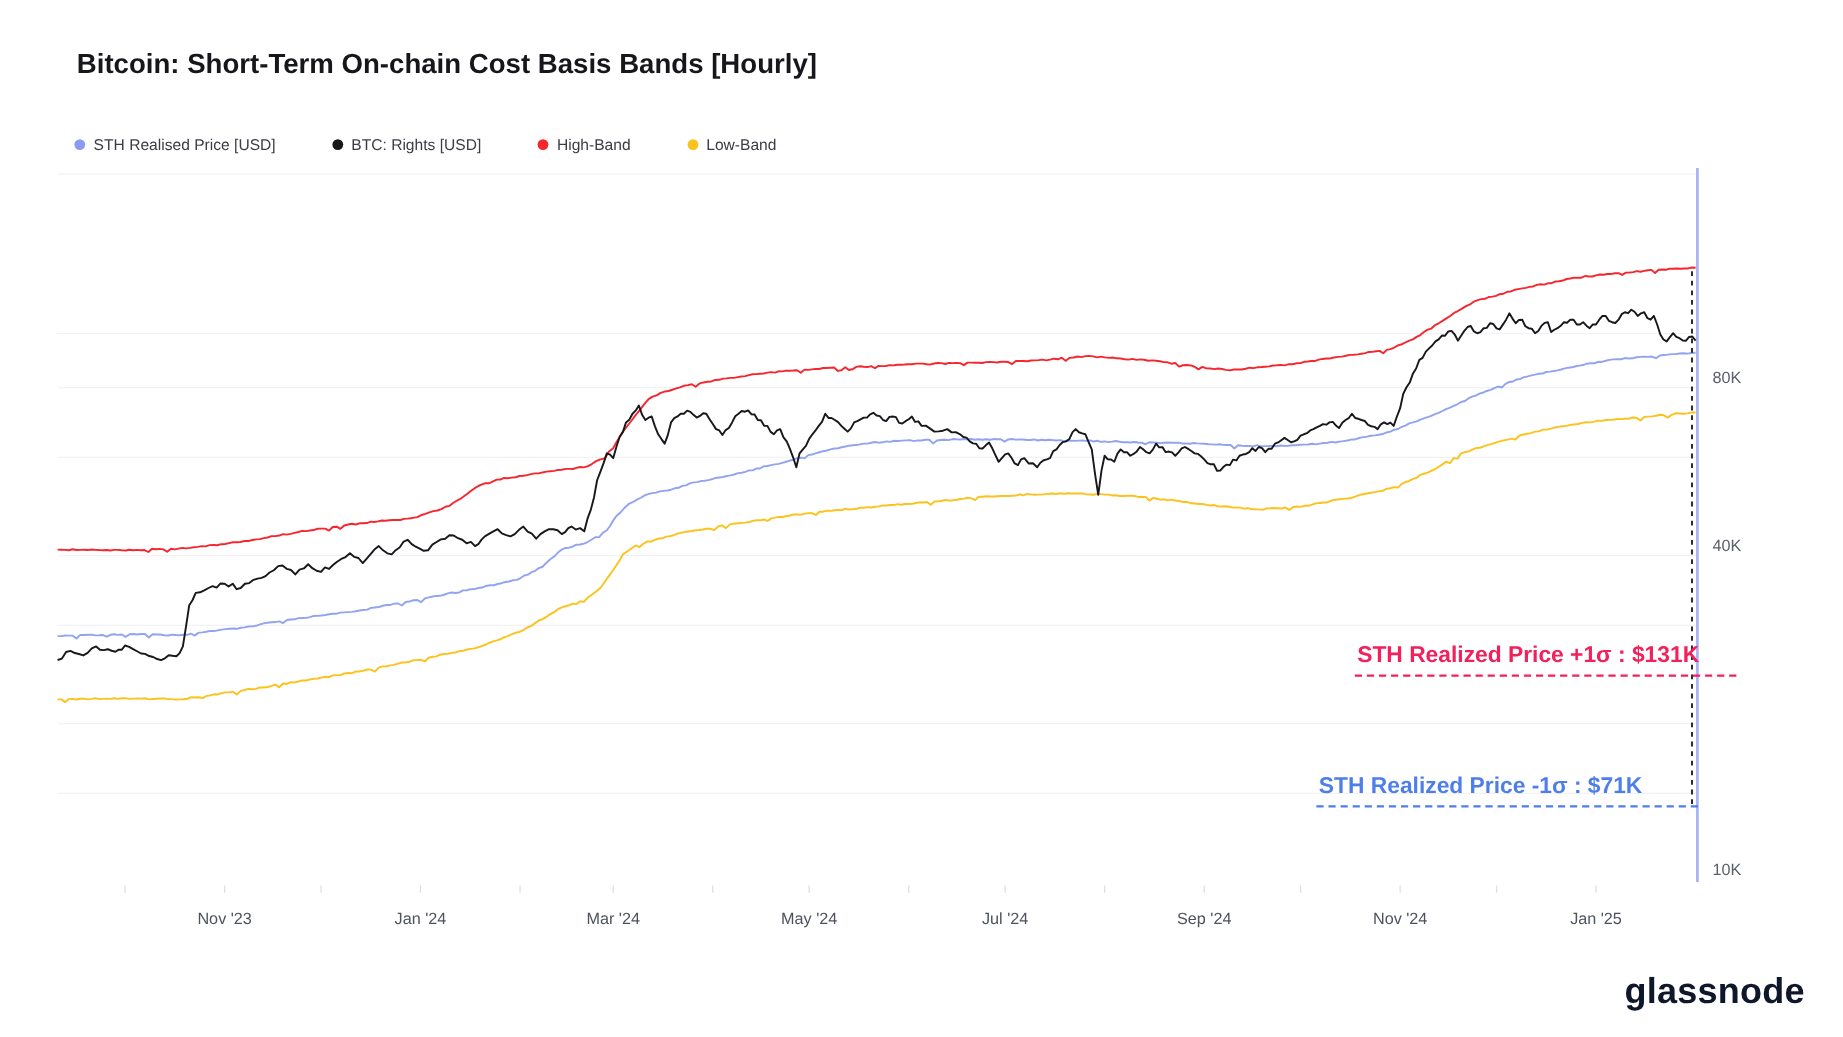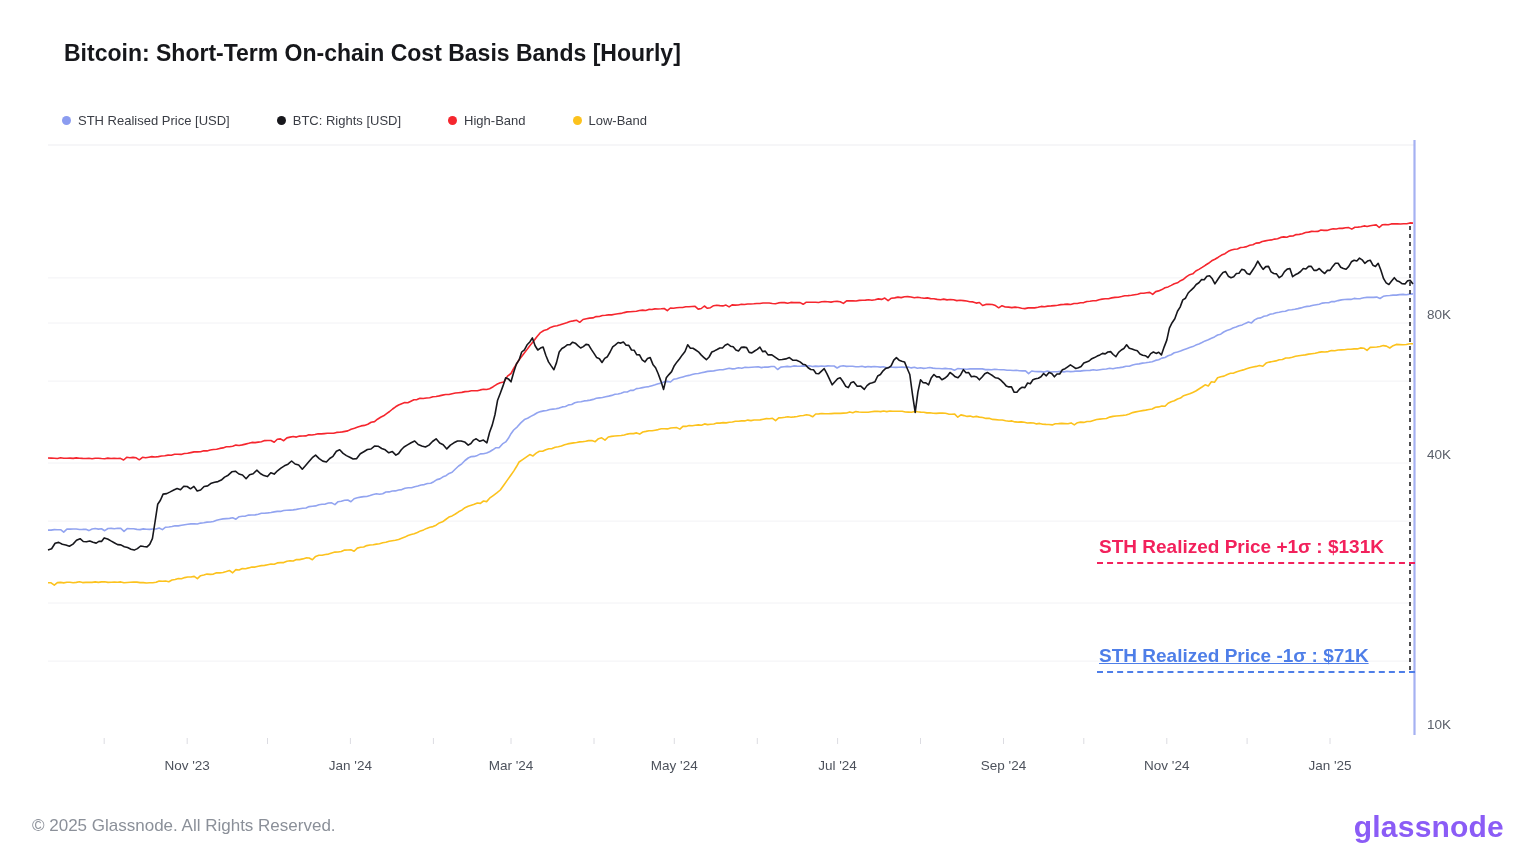--- a/index.html
+++ b/index.html
@@ -7,21 +7,21 @@
        font-family:"Liberation Sans",sans-serif;}
   #title{position:absolute;left:32px;top:40px;font-size:23px;font-weight:600;color:#16171b;margin-left:32px;}
   #legend{position:absolute;left:62px;top:113px;display:flex;gap:47px;align-items:flex-end;}
   .legend-item{display:flex;align-items:center;gap:7px;cursor:pointer;}
   .legend-dot{width:9px;height:9px;border-radius:50%;}
   .legend-label{font-size:13px;color:#3a3d45;}
   #chart-svg{position:absolute;left:0;top:0;}
   .ann{position:absolute;left:1097px;width:316px;font-size:19px;font-weight:bold;
        padding:0 0 4px 2px;border-bottom:2px dashed;white-space:nowrap;}
   #footer{position:absolute;left:32px;top:816px;font-size:17px;color:#8b9099;}
-  #brand{position:absolute;right:32px;top:810px;font-size:30px;font-weight:700;color:#8b5cf6;
+  #brand{position:absolute;right:32px;top:810px;font-size:30px;font-weight:700;color:#0f172a;
          letter-spacing:0.2px;}
 </style>
 </head>
 <body>
 
 <div id="app">
   <div id="title">Bitcoin: Short-Term On-chain Cost Basis Bands [Hourly]</div>
 
   <div id="legend">
     <div class="legend-item">
@@ -79,18 +79,17 @@
       <text x="1427" y="319.0" fill="#5a5f6a" font-size="13.5">80K</text>
       <text x="1427" y="459.0" fill="#5a5f6a" font-size="13.5">40K</text>
       <text x="1427" y="729.0" fill="#5a5f6a" font-size="13.5">10K</text>
       <path d="M48.0 458.0L51.1 458.1L54.3 458.2L57.4 458.5L60.6 457.7L63.7 458.3L66.9 458.2L70.0 458.1L73.2 458.4L76.3 457.9L79.5 458.2L82.6 458.4L85.8 458.5L88.9 458.3L92.1 458.8L95.2 458.2L98.4 458.2L101.5 458.5L104.7 458.7L107.8 458.1L111.0 458.5L114.1 458.2L117.3 458.5L120.4 458.4L123.6 460.0L126.7 457.3L129.9 457.7L133.0 457.4L136.2 457.8L139.3 459.8L142.5 457.3L145.6 457.8L148.8 457.2L151.9 456.6L155.1 457.0L158.3 456.6L161.6 456.0L164.8 455.7L168.1 455.1L171.3 455.3L174.6 454.3L177.8 454.2L181.1 454.4L184.3 453.5L187.6 453.3L190.8 452.6L194.1 451.9L197.3 451.9L200.6 451.7L203.8 450.7L207.0 450.9L210.2 450.0L213.4 449.5L216.6 449.3L219.8 448.4L223.0 447.9L226.3 446.8L229.5 446.8L232.7 446.3L235.9 445.1L239.1 445.5L242.3 444.9L245.5 444.1L248.7 443.3L251.9 442.4L255.1 442.6L258.3 442.1L261.4 441.7L264.6 440.6L267.8 440.5L271.0 440.5L274.2 442.2L277.3 439.2L280.5 438.9L283.7 440.7L286.9 437.9L290.1 437.1L293.2 436.5L296.4 437.1L299.6 436.1L302.7 436.0L305.8 435.9L308.9 434.7L311.9 435.0L315.0 434.5L318.1 433.8L321.2 433.9L324.3 433.6L327.4 433.3L330.5 433.2L333.6 433.3L336.6 432.4L339.7 432.2L342.4 431.9L345.1 431.4L347.8 430.9L351.1 429.2L354.5 428.2L357.8 427.0L361.1 425.9L364.5 425.4L367.8 424.3L371.2 422.3L374.5 421.6L377.5 419.2L380.6 417.3L383.6 415.8L386.6 413.6L389.6 411.5L392.6 409.0L395.6 406.8L398.6 405.0L401.7 403.7L404.7 402.6L407.8 402.7L410.9 401.2L413.9 399.7L417.0 399.6L420.0 398.3L423.2 398.5L426.5 398.0L429.7 397.7L432.9 396.7L436.1 396.5L439.3 395.9L442.5 395.1L445.7 394.5L448.9 394.5L452.1 393.7L455.4 393.0L458.6 392.7L461.8 392.4L465.0 391.6L468.2 391.5L471.3 390.7L474.3 390.7L477.4 390.8L480.4 389.9L483.5 389.2L486.6 389.5L489.6 388.7L493.2 386.7L496.8 384.3L500.3 382.8L503.9 382.0L507.5 376.2L511.0 373.5L513.7 368.5L516.4 364.2L519.1 359.7L522.6 355.2L526.2 350.6L529.8 345.7L533.3 341.6L536.9 336.8L540.5 332.6L543.8 330.5L547.2 329.5L550.5 327.4L553.9 326.3L557.1 325.8L560.3 324.8L563.5 323.7L566.7 322.8L569.9 321.5L573.2 320.9L576.5 320.2L579.7 322.3L583.0 319.5L586.3 318.7L589.5 318.1L592.8 317.9L596.1 316.6L599.4 316.5L602.4 315.5L605.5 315.3L608.6 314.9L611.7 314.9L614.8 314.3L617.9 313.8L621.0 313.4L624.1 312.6L627.1 311.9L630.2 311.8L633.3 311.5L636.4 311.2L639.5 310.5L642.6 310.1L645.7 310.5L648.8 309.4L651.9 309.5L654.9 308.9L658.0 309.0L661.1 308.8L664.2 308.5L667.3 310.7L670.4 308.0L673.5 308.2L676.6 307.8L679.6 307.5L682.7 307.5L685.8 306.7L688.9 306.7L692.0 306.5L695.1 306.3L698.2 309.1L701.3 308.5L704.4 306.0L707.4 308.3L710.5 307.7L713.6 305.7L716.7 305.2L719.8 305.6L722.9 305.9L726.0 305.1L729.1 306.9L732.1 304.9L735.2 305.1L738.3 305.0L741.4 304.3L744.5 304.5L747.6 304.0L750.7 304.0L753.8 303.8L756.9 303.5L759.9 303.5L763.0 303.0L766.1 303.0L769.2 303.0L772.3 303.5L775.4 303.7L778.5 302.9L781.6 302.5L784.6 302.6L787.7 303.3L790.8 302.4L793.9 302.6L797.0 302.5L800.1 302.6L803.2 304.3L806.3 302.2L809.4 302.2L812.4 302.3L815.5 302.3L818.6 302.5L821.7 301.8L824.8 301.6L827.9 301.8L831.0 302.1L834.1 301.5L837.1 301.4L840.2 301.7L843.4 303.4L846.6 300.9L849.7 300.9L852.9 300.8L856.1 301.0L859.2 300.4L862.4 300.3L865.5 300.1L868.7 299.7L871.9 300.3L875.0 299.7L878.3 298.9L881.6 299.4L884.8 298.1L888.1 300.6L891.4 298.2L894.7 297.9L897.9 297.1L901.2 297.6L904.5 296.8L907.7 296.6L911.0 297.0L914.3 297.8L917.6 297.2L920.8 297.8L924.1 298.2L927.4 297.9L930.6 298.6L933.9 298.8L937.2 299.4L940.5 299.7L943.7 299.1L947.0 299.9L950.3 299.5L953.5 299.8L956.8 300.6L960.1 300.3L963.4 300.6L966.6 301.0L969.8 301.8L973.0 301.9L976.2 303.1L979.4 302.5L982.6 305.5L985.8 304.4L989.0 304.2L992.3 304.5L995.5 305.6L998.7 307.8L1002.0 305.7L1005.3 307.0L1008.6 307.1L1011.8 307.6L1015.1 307.1L1018.4 307.5L1021.6 308.2L1024.9 308.6L1028.2 307.9L1031.5 307.9L1034.7 307.9L1038.0 307.3L1041.3 306.4L1044.5 306.8L1047.8 306.1L1051.1 305.9L1054.4 305.6L1057.6 305.3L1060.9 304.6L1064.2 304.4L1067.4 304.1L1070.7 304.5L1074.0 303.5L1077.3 303.5L1080.5 302.7L1083.8 302.6L1086.9 301.5L1089.9 301.2L1093.0 300.8L1096.0 300.8L1099.1 299.7L1102.1 299.1L1105.2 298.8L1108.5 298.7L1111.7 297.9L1115.0 297.4L1118.3 297.2L1121.6 296.5L1124.8 295.7L1128.1 295.6L1131.4 295.3L1134.6 294.8L1137.7 294.3L1140.7 293.3L1143.7 293.2L1146.7 292.7L1149.7 292.4L1152.7 294.4L1155.7 291.6L1158.7 290.9L1161.9 289.6L1165.0 287.8L1168.1 286.9L1171.2 285.4L1174.3 283.8L1177.5 282.8L1180.5 280.7L1183.6 279.2L1186.6 276.7L1189.7 274.7L1192.8 273.8L1195.8 271.0L1198.9 269.4L1202.1 267.4L1205.3 265.3L1208.5 263.3L1211.7 260.8L1214.9 259.2L1218.3 257.2L1221.6 255.1L1225.0 253.7L1228.3 251.3L1231.4 250.1L1234.4 249.3L1237.5 249.0L1240.6 247.5L1243.6 247.2L1246.7 246.6L1249.7 245.2L1252.9 244.8L1256.0 243.1L1259.1 242.9L1262.2 241.5L1265.3 240.9L1268.5 240.3L1271.5 239.9L1274.6 239.1L1277.6 238.7L1280.7 237.4L1283.8 236.9L1286.8 237.2L1289.9 236.1L1293.0 236.0L1296.1 234.6L1299.3 234.4L1302.4 233.8L1305.5 232.5L1308.6 232.1L1311.7 231.4L1314.7 231.5L1317.8 231.4L1320.9 230.0L1323.9 230.4L1327.0 230.4L1330.0 229.5L1333.2 228.8L1336.3 229.0L1339.4 228.3L1342.5 228.4L1345.6 227.7L1348.8 227.6L1351.8 229.1L1354.9 227.2L1357.9 227.1L1361.0 226.8L1364.1 225.9L1367.1 226.5L1370.2 225.7L1373.2 225.2L1376.2 224.9L1379.2 227.5L1382.2 224.8L1385.2 224.6L1388.2 224.8L1391.3 223.9L1394.3 223.9L1397.4 223.7L1400.5 224.0L1403.6 223.7L1406.8 223.7L1409.9 222.9L1413.0 223.1" fill="none" stroke="#f5262e" stroke-width="1.6" stroke-linejoin="round"></path>
       <path d="M48.0 530.1L51.1 530.1L54.3 529.6L57.4 529.7L60.6 529.7L63.7 532.1L66.9 529.1L70.0 529.1L73.2 529.0L76.3 529.0L79.5 529.5L82.6 529.4L85.8 529.2L88.9 530.6L92.1 529.0L95.2 528.5L98.4 529.1L101.5 528.7L104.7 530.7L108.0 528.5L111.2 528.4L114.4 528.7L117.6 528.3L120.8 528.4L124.0 531.3L127.2 528.6L130.4 528.8L133.6 528.8L136.9 529.4L140.1 529.6L143.3 528.9L146.5 529.2L149.7 529.4L152.9 529.0L156.1 529.0L159.2 528.0L162.4 529.6L165.6 527.2L168.8 527.0L172.0 526.5L175.1 525.7L178.3 525.9L181.5 525.3L184.7 524.7L187.8 524.3L191.0 523.9L194.2 523.8L197.4 524.0L200.6 523.1L203.8 522.8L207.0 522.1L210.2 522.0L213.4 521.5L216.6 520.3L219.8 519.5L223.0 518.9L226.3 518.6L229.5 518.4L232.7 517.8L235.9 519.2L239.1 516.7L242.3 516.3L245.5 516.1L248.7 515.1L251.9 515.0L255.1 514.9L258.3 514.3L261.4 513.3L264.6 513.2L267.8 512.9L271.0 512.5L274.2 511.9L277.3 511.4L280.5 511.4L283.7 510.5L286.9 510.3L290.1 510.1L293.2 509.9L296.4 509.4L299.6 508.7L302.8 508.3L306.0 508.0L309.2 506.6L312.4 506.2L315.6 505.9L318.9 504.8L322.1 504.2L325.3 504.1L328.5 503.0L331.7 502.9L334.9 504.6L338.1 501.7L341.3 501.2L344.6 500.2L347.8 500.0L350.9 501.8L354.1 498.7L357.3 497.8L360.5 497.1L363.7 496.6L366.8 496.5L370.0 495.6L373.2 494.5L376.4 493.8L379.5 494.2L382.7 493.7L385.9 492.0L389.1 491.9L392.3 491.0L395.4 490.9L398.6 490.0L401.8 489.6L405.0 488.3L408.3 487.7L411.5 487.7L414.7 486.7L417.9 486.0L421.1 485.0L424.3 484.6L427.5 483.5L430.7 483.2L433.8 481.7L436.9 479.6L439.9 478.9L443.0 476.8L446.0 475.7L449.1 473.4L452.1 472.3L455.4 469.0L458.6 466.0L461.8 463.8L465.0 460.5L468.2 458.0L471.3 456.6L474.3 456.4L477.4 455.4L480.4 453.9L483.5 453.7L486.6 453.0L489.6 451.7L492.8 449.8L496.0 447.7L499.3 447.6L502.5 443.9L505.7 441.9L508.4 438.3L511.0 433.7L513.7 430.0L517.3 426.8L520.8 422.9L524.4 419.6L527.6 418.3L530.8 416.4L534.0 414.8L537.3 412.8L540.5 411.6L543.6 410.9L546.7 410.5L549.8 409.5L553.0 409.1L556.1 408.7L559.2 408.1L562.3 406.9L565.5 406.5L568.6 404.9L571.7 404.5L574.8 402.8L577.9 402.0L581.0 401.8L584.1 400.9L587.1 400.6L590.2 400.1L593.2 399.4L596.3 398.3L599.4 397.9L602.5 397.5L605.6 396.7L608.7 396.1L611.8 395.4L615.0 394.3L618.1 394.0L621.1 393.2L624.2 392.0L627.3 392.0L630.3 390.4L633.4 390.4L636.4 388.6L639.5 388.3L642.6 387.6L645.7 387.0L648.9 386.6L652.0 385.7L655.1 384.8L658.2 383.8L661.3 383.1L664.4 381.8L667.4 381.4L670.5 382.0L673.5 379.3L676.6 378.8L679.6 377.8L682.8 376.9L685.9 376.0L689.0 375.4L692.1 374.5L695.3 373.8L698.4 373.5L701.4 372.7L704.5 372.1L707.6 371.4L710.6 371.1L713.7 370.9L716.7 370.3L719.8 369.7L722.9 369.7L726.0 369.0L729.2 368.3L732.3 368.9L735.4 368.6L738.5 367.8L741.8 368.2L745.1 367.3L748.3 367.5L751.6 367.2L754.9 367.0L758.2 366.8L761.4 367.6L764.7 367.0L768.0 367.1L771.2 366.5L774.4 366.5L777.6 369.5L780.8 367.1L784.0 366.7L787.2 366.4L790.5 366.8L793.7 365.9L796.9 366.1L800.1 366.2L803.2 365.9L806.3 366.1L809.4 365.8L812.4 366.5L815.5 366.1L818.6 366.4L821.7 366.0L824.8 366.4L827.9 365.9L831.0 366.0L834.1 366.0L837.1 368.0L840.2 366.2L843.3 365.8L846.4 366.4L849.5 366.2L852.6 366.2L855.7 366.7L858.8 366.7L861.9 366.2L864.9 367.1L868.0 366.5L871.1 366.9L874.2 366.5L877.3 366.8L880.4 367.1L883.5 366.8L886.6 367.7L889.6 367.3L892.7 367.2L895.8 367.4L898.9 367.2L902.0 367.1L905.1 367.4L908.2 367.0L911.3 367.9L914.4 367.3L917.4 368.3L920.5 367.8L923.6 368.4L926.7 368.0L929.8 367.5L932.9 368.1L936.0 368.5L939.1 368.5L942.1 368.7L945.2 368.4L948.3 368.7L951.4 368.9L954.5 370.2L957.6 368.6L960.7 368.7L963.8 369.0L966.9 369.3L969.9 368.9L973.0 368.7L976.1 368.9L979.2 368.9L982.3 368.9L985.4 369.6L988.5 369.6L991.6 369.8L994.6 369.2L997.7 369.5L1000.8 369.7L1003.9 369.8L1007.0 370.2L1010.1 370.3L1013.2 370.5L1016.3 370.2L1019.4 370.7L1022.4 370.9L1025.5 370.9L1028.6 373.7L1031.7 371.0L1034.8 371.5L1037.9 371.6L1041.0 371.6L1044.2 372.1L1047.5 371.0L1050.8 372.0L1054.1 371.8L1057.3 371.8L1060.6 371.4L1063.9 371.9L1067.1 371.2L1070.4 371.6L1073.7 371.4L1077.0 371.0L1080.2 371.1L1083.5 370.6L1086.8 370.5L1090.0 370.4L1093.3 369.8L1096.6 370.3L1099.9 369.7L1103.1 369.2L1106.4 369.0L1109.7 368.2L1112.9 368.7L1116.2 368.0L1119.5 367.6L1122.8 367.1L1126.0 366.3L1129.3 366.2L1132.6 365.0L1135.8 364.3L1139.1 363.9L1142.4 363.1L1145.7 362.8L1148.9 362.3L1152.2 361.7L1155.5 360.4L1158.7 359.7L1161.9 358.1L1165.0 357.5L1168.1 355.8L1171.2 354.7L1174.3 352.8L1177.5 352.0L1180.5 351.1L1183.6 349.7L1186.6 348.7L1189.7 347.6L1192.8 346.6L1195.8 345.1L1198.9 344.0L1202.0 342.5L1205.1 340.9L1208.3 339.7L1211.4 338.3L1214.5 336.9L1217.6 335.0L1220.7 334.2L1223.7 332.0L1226.8 330.5L1229.9 329.6L1232.9 328.0L1236.0 327.1L1239.0 325.8L1242.2 324.9L1245.3 323.4L1248.4 322.1L1251.5 322.9L1254.6 319.9L1257.8 318.3L1260.8 317.9L1263.9 316.2L1266.9 315.8L1270.0 314.3L1273.1 313.7L1276.1 312.8L1279.2 312.2L1282.3 311.5L1285.4 311.3L1288.5 310.0L1291.7 309.7L1294.8 309.2L1297.9 308.6L1301.0 307.9L1304.0 307.0L1307.1 306.4L1310.1 306.1L1313.2 305.2L1316.3 304.7L1319.3 304.2L1322.4 303.1L1325.6 302.7L1328.7 302.7L1331.8 301.5L1334.9 301.6L1338.1 300.6L1341.3 299.9L1344.5 299.5L1347.7 299.4L1350.9 299.4L1354.1 298.4L1357.3 298.7L1360.5 298.6L1363.8 297.7L1367.0 297.4L1370.2 297.2L1373.4 297.4L1376.7 297.1L1380.0 298.5L1383.3 296.3L1386.5 295.8L1389.8 295.5L1393.1 295.1L1396.3 295.1L1399.6 294.6L1403.0 294.4L1406.3 294.7L1409.7 294.1L1413.0 293.9" fill="none" stroke="#92a4f0" stroke-width="1.6" stroke-linejoin="round"></path>
       <path d="M48.0 582.8L51.1 582.8L54.3 585.1L57.4 582.6L60.6 582.4L63.7 582.9L66.9 582.3L70.0 582.2L73.2 582.8L76.3 582.4L79.5 581.8L82.6 582.6L85.8 582.4L88.9 582.2L92.1 582.4L95.2 581.9L98.4 582.4L101.5 581.9L104.7 581.8L108.0 582.4L111.2 582.2L114.4 582.1L117.6 582.2L120.8 581.9L124.0 582.8L127.2 582.5L130.4 582.3L133.6 582.1L136.9 582.1L140.1 582.6L143.3 582.6L146.5 583.0L149.7 582.8L152.9 582.7L156.1 582.3L159.2 581.0L162.4 581.3L165.6 581.0L168.8 581.8L172.0 580.0L175.1 579.5L178.3 578.6L181.5 578.7L184.7 577.6L187.8 577.0L191.0 577.0L194.2 576.4L197.4 578.7L200.6 575.7L203.8 575.0L207.0 574.1L210.2 574.4L213.4 574.1L216.6 572.8L219.8 572.9L223.0 572.5L226.3 571.6L229.5 570.5L232.7 572.8L235.9 569.6L239.1 570.0L242.3 568.5L245.5 568.7L248.7 567.9L251.9 567.0L255.1 567.1L258.3 566.2L261.4 565.6L264.6 565.4L267.8 564.7L271.0 564.0L274.2 564.2L277.3 562.9L280.5 562.6L283.7 562.6L286.9 561.2L290.1 560.8L293.2 561.0L296.4 559.6L299.6 559.6L302.8 558.9L306.0 557.9L309.2 558.0L312.4 559.7L315.6 556.4L318.9 555.3L322.1 555.2L325.3 554.5L328.5 554.1L331.7 553.0L334.9 552.1L338.1 552.0L341.3 551.5L344.6 550.1L347.8 550.0L350.9 549.8L354.1 551.2L357.3 548.1L360.5 547.3L363.7 547.0L366.8 545.6L370.0 545.0L373.2 544.8L376.4 544.1L379.5 543.7L382.7 542.7L385.9 542.3L389.1 541.3L392.3 540.7L395.4 540.3L398.6 539.4L401.7 538.2L404.9 537.1L408.0 535.5L411.1 534.5L414.2 533.7L417.4 532.5L420.5 530.9L423.6 529.9L426.7 528.4L429.8 527.3L433.0 526.6L436.1 525.2L439.3 522.9L442.5 521.8L445.7 519.5L448.9 517.1L452.1 515.9L455.4 514.0L458.6 511.8L461.8 510.1L465.0 507.7L468.2 506.2L471.3 505.2L474.3 504.3L477.4 503.0L480.4 503.4L483.5 501.0L486.6 501.6L489.6 498.2L493.2 495.6L496.8 492.9L500.3 490.0L503.9 485.0L507.5 479.9L511.0 475.0L513.7 471.1L516.4 466.8L519.1 462.0L522.6 459.6L526.2 457.1L529.8 454.6L533.0 455.9L536.2 453.1L539.4 451.2L542.6 451.3L545.8 449.8L548.9 448.8L552.1 448.6L555.2 447.2L558.3 446.8L561.4 446.0L564.6 444.7L567.6 443.9L570.6 443.4L573.6 442.9L576.6 442.5L579.6 441.9L582.6 441.7L585.6 441.2L588.6 440.6L591.9 440.6L595.2 441.7L598.5 438.7L601.7 437.8L605.0 440.1L608.3 437.0L611.5 436.4L614.8 436.0L618.1 435.7L621.2 435.5L624.3 435.0L627.4 434.1L630.4 433.5L633.5 433.6L636.6 432.9L639.7 434.1L642.8 432.0L645.9 431.4L649.0 430.7L652.1 430.8L655.1 430.2L658.2 429.6L661.3 428.7L664.4 428.7L667.5 428.9L670.6 428.0L673.7 427.7L676.8 427.6L679.9 429.1L682.9 426.4L686.0 426.4L689.1 425.5L692.2 425.7L695.3 425.2L698.4 424.9L701.5 425.2L704.6 423.9L707.6 424.6L710.7 424.3L713.8 424.0L716.9 423.1L720.0 423.1L723.1 422.6L726.2 422.9L729.3 422.3L732.4 422.0L735.4 421.3L738.5 421.2L741.6 420.9L744.7 420.9L747.8 420.1L750.9 420.6L754.0 420.0L757.1 420.0L760.1 419.9L763.2 419.2L766.3 418.6L769.4 418.7L772.5 418.3L775.6 420.7L778.7 417.9L781.8 417.8L784.9 417.3L787.9 416.7L791.0 417.2L794.1 416.9L797.2 416.5L800.3 415.8L803.4 415.5L806.5 414.8L809.6 415.3L812.6 416.8L815.7 414.0L818.8 413.9L821.9 413.5L825.0 413.8L828.1 413.8L831.2 413.6L834.3 413.4L837.4 413.4L840.4 413.4L843.5 413.1L846.6 413.0L849.7 411.9L852.8 412.8L855.9 411.6L859.0 412.0L862.1 412.3L865.1 412.2L868.2 412.2L871.3 411.8L874.4 411.4L877.5 411.3L880.6 411.6L883.7 411.0L886.8 411.6L889.9 411.0L892.9 411.2L896.0 411.3L899.1 411.2L902.2 411.2L905.3 412.0L908.4 412.1L911.5 412.3L914.6 411.4L917.6 411.8L920.7 412.1L923.8 412.2L926.9 412.9L930.0 412.7L933.1 413.3L936.2 413.4L939.3 413.1L942.4 413.1L945.4 413.3L948.5 414.1L951.6 414.2L954.7 414.1L957.8 417.2L960.9 414.9L964.0 415.6L967.1 416.4L970.1 416.1L973.2 417.0L976.3 416.4L979.4 417.1L982.7 417.5L986.0 418.4L989.2 418.2L992.5 419.4L995.8 419.6L999.0 420.0L1002.3 420.0L1005.6 420.7L1008.9 421.2L1011.9 420.9L1015.0 421.9L1018.1 422.1L1021.2 421.9L1024.3 422.3L1027.4 423.0L1030.5 422.8L1033.6 423.0L1036.6 423.9L1039.7 423.4L1042.8 424.2L1045.9 424.4L1049.0 424.5L1052.2 424.9L1055.3 423.7L1058.5 423.6L1061.7 423.4L1064.8 423.6L1068.0 423.8L1071.1 422.9L1074.3 424.9L1077.5 422.7L1080.6 422.1L1083.8 422.4L1087.0 421.5L1090.2 421.5L1093.4 420.5L1096.6 419.5L1099.9 419.1L1103.1 418.8L1106.4 418.5L1109.7 417.1L1112.9 416.4L1116.2 416.0L1119.5 415.7L1122.8 415.4L1126.0 415.0L1129.3 413.9L1132.6 412.6L1135.8 411.9L1139.1 411.2L1142.4 410.6L1145.7 410.1L1148.9 409.5L1152.2 409.0L1155.5 407.3L1158.7 406.9L1161.9 406.0L1165.0 406.3L1168.1 403.2L1171.2 401.7L1174.3 400.8L1177.5 399.0L1180.5 398.1L1183.6 395.7L1186.6 394.8L1189.7 393.8L1192.8 392.4L1195.8 391.0L1198.9 389.0L1202.0 387.0L1205.1 384.8L1208.3 386.0L1211.4 381.8L1214.5 382.2L1217.6 377.8L1220.8 376.7L1224.0 376.1L1227.3 374.5L1230.5 373.3L1233.7 373.1L1236.9 371.8L1240.1 370.7L1243.3 369.9L1246.5 368.8L1249.7 367.8L1253.0 367.0L1256.3 366.4L1259.5 365.5L1262.8 366.3L1266.1 363.1L1269.4 362.1L1272.6 361.5L1275.9 360.9L1279.2 359.7L1282.4 359.5L1285.7 358.0L1289.0 358.0L1292.3 357.2L1295.5 356.3L1298.8 355.7L1302.1 355.2L1305.3 354.9L1308.6 354.1L1311.9 353.7L1315.2 353.3L1318.4 352.4L1321.7 351.9L1325.0 352.0L1328.2 351.6L1331.5 350.5L1334.8 350.7L1338.1 350.0L1341.3 349.9L1344.5 349.8L1347.7 349.2L1350.9 349.3L1354.1 348.9L1357.3 348.9L1360.5 347.9L1363.8 348.2L1367.0 350.4L1370.2 347.4L1373.4 347.2L1376.7 347.0L1380.0 346.5L1383.3 345.6L1386.5 346.1L1389.8 348.0L1393.1 345.7L1396.3 344.4L1399.6 344.6L1403.0 344.8L1406.3 344.5L1409.7 343.7L1413.0 343.7" fill="none" stroke="#fcc21d" stroke-width="1.6" stroke-linejoin="round"></path>
       <path d="M48.0 550.0L51.6 548.8L55.1 543.3L58.7 542.4L62.3 544.2L65.8 545.0L69.4 546.2L73.0 544.1L76.5 540.3L80.1 538.7L83.3 541.5L86.5 541.8L89.8 541.0L93.0 542.3L96.2 543.1L98.9 541.4L101.5 541.4L104.2 537.9L107.6 539.0L110.9 540.9L114.2 542.7L117.6 544.6L120.9 544.9L124.3 546.7L127.6 547.5L131.0 549.2L134.2 550.1L137.4 548.6L140.6 546.0L143.8 546.5L147.0 546.9L149.7 544.3L152.4 538.7L155.1 521.5L157.7 504.3L160.4 500.2L163.1 494.1L166.7 493.6L170.2 491.9L173.8 490.0L177.1 488.5L180.5 489.7L183.8 486.2L187.2 486.5L190.5 488.8L193.9 486.4L197.2 491.0L200.6 490.0L204.1 486.5L207.7 485.9L211.3 483.2L214.6 482.2L218.0 481.6L221.3 480.1L224.6 477.1L228.2 475.2L231.8 471.8L235.4 471.2L238.9 474.0L242.5 475.0L246.1 478.7L249.6 474.7L253.2 473.7L256.8 470.2L260.3 473.5L263.9 475.6L267.5 476.6L270.8 472.8L274.2 474.1L277.5 470.8L280.9 468.1L284.4 465.8L288.0 464.2L291.6 461.0L295.1 464.0L298.7 465.0L302.3 469.2L305.6 465.5L309.0 461.5L312.3 457.7L315.6 455.1L319.2 458.6L322.8 461.1L326.4 462.0L329.7 458.5L333.0 456.3L336.4 451.3L339.7 449.8L343.1 453.4L346.4 455.6L349.8 457.2L353.1 459.0L356.7 458.6L360.3 453.8L363.8 451.7L367.4 449.5L371.0 449.0L374.5 446.1L378.1 446.2L381.7 448.5L385.2 449.8L388.8 452.8L392.4 451.6L395.9 455.1L398.6 453.5L401.3 449.7L404.0 447.0L407.5 444.9L411.1 442.8L414.7 441.0L418.2 444.5L421.8 445.9L425.4 447.0L429.0 445.1L432.5 441.5L436.1 438.8L439.7 443.1L443.2 444.7L446.8 448.9L450.4 445.1L453.9 442.8L457.5 441.0L461.1 441.0L464.6 441.9L468.2 445.1L470.9 443.5L473.6 440.1L476.2 438.8L479.8 441.3L483.4 440.1L486.9 442.8L489.6 432.2L492.3 424.9L495.0 414.5L497.6 400.2L500.3 393.2L503.0 385.9L505.7 377.8L508.4 378.9L511.0 381.8L513.7 372.3L516.4 364.0L519.1 359.9L521.7 352.0L524.4 349.8L527.1 344.8L529.8 342.0L532.4 337.9L535.1 345.7L537.8 350.0L540.5 348.1L543.1 347.1L545.8 355.3L548.5 361.9L551.2 365.9L553.9 369.7L556.5 362.6L559.2 352.0L561.9 348.5L564.6 347.0L567.2 344.8L569.9 344.8L572.6 342.2L575.3 343.2L577.9 345.7L580.6 348.0L583.3 346.6L586.0 344.4L588.6 344.8L591.3 349.4L594.0 353.4L596.7 357.6L599.4 358.7L602.0 362.5L604.7 358.4L607.4 356.7L610.1 352.0L612.7 346.9L615.4 344.8L618.1 342.5L620.8 343.1L623.4 342.0L626.1 345.2L628.8 345.4L631.5 350.0L634.1 350.2L636.8 354.8L639.5 354.9L642.2 359.9L644.9 361.9L647.5 358.6L650.2 357.6L652.9 364.4L655.6 367.8L658.2 373.8L660.9 381.1L663.6 389.4L666.3 377.8L668.9 374.6L671.6 371.6L674.3 365.7L677.0 361.9L679.6 358.7L682.3 354.9L685.0 351.5L687.7 344.8L690.4 348.3L693.0 348.3L695.7 350.0L698.4 351.8L701.1 354.9L703.7 357.3L706.4 359.7L709.1 357.0L711.8 352.0L714.4 350.9L717.1 349.5L719.8 348.0L722.5 348.0L725.1 345.3L727.8 344.0L730.5 346.2L733.2 346.8L735.9 350.0L738.5 350.9L741.2 347.4L743.9 347.1L746.6 347.6L749.2 352.4L751.9 352.9L754.6 351.0L757.3 349.4L759.9 347.1L762.6 351.6L765.3 351.1L768.0 354.9L771.5 354.7L775.1 357.2L778.7 359.7L782.2 359.5L785.8 358.9L789.4 357.6L793.0 360.3L796.5 360.2L800.1 361.9L802.8 364.2L805.4 364.7L808.1 367.8L810.8 369.5L813.5 369.8L816.1 373.5L818.8 373.7L821.5 371.1L824.2 368.7L826.9 373.6L829.5 379.2L832.2 384.8L834.9 381.7L837.6 378.7L840.2 377.8L842.9 381.5L845.6 386.2L848.3 387.6L850.9 382.8L853.6 381.8L857.2 386.2L860.8 386.1L864.3 389.4L867.0 385.6L869.7 383.5L872.4 382.8L875.0 381.7L877.7 376.0L880.4 374.5L883.1 370.8L885.7 368.4L888.4 367.8L891.1 365.9L893.8 360.1L896.4 357.6L899.1 360.2L901.8 361.2L904.5 361.9L907.1 368.2L909.8 374.5L912.5 394.7L915.2 412.4L917.9 392.2L920.5 379.8L923.2 382.8L925.9 382.9L928.6 384.8L931.2 378.0L933.9 374.5L936.6 376.9L939.3 376.9L941.9 379.8L944.6 378.3L947.3 376.2L950.0 372.5L952.6 374.4L955.3 376.8L958.0 377.8L960.7 374.7L963.4 369.7L966.0 372.8L968.7 372.6L971.4 376.8L974.1 376.3L976.7 377.0L979.4 379.8L982.1 377.0L984.8 373.7L987.4 372.5L990.1 374.1L992.8 375.8L995.5 377.8L998.1 378.2L1000.8 380.2L1003.5 382.8L1006.2 385.9L1008.9 386.9L1011.5 386.8L1014.2 392.3L1016.9 392.2L1019.6 389.0L1022.2 387.2L1024.9 387.6L1027.6 383.0L1030.3 383.7L1032.9 379.8L1035.6 378.8L1038.3 378.3L1041.0 376.8L1043.6 373.5L1046.3 375.8L1049.0 372.5L1051.7 373.4L1054.4 376.8L1057.0 374.0L1059.7 374.0L1062.4 369.7L1065.1 368.7L1067.7 366.8L1070.4 364.9L1073.1 366.7L1075.8 368.5L1078.4 367.8L1081.1 366.5L1083.8 363.0L1086.5 361.9L1089.1 361.0L1091.8 358.7L1094.5 357.6L1097.2 356.1L1099.9 354.9L1102.5 353.4L1105.2 353.9L1107.9 352.0L1110.6 351.6L1113.2 354.5L1115.9 356.7L1118.6 352.3L1121.3 350.0L1123.9 348.5L1126.6 344.8L1129.3 348.3L1132.0 349.0L1134.6 350.0L1137.3 350.8L1140.0 354.1L1142.7 355.2L1145.4 355.7L1148.0 357.6L1150.7 353.6L1153.4 352.0L1156.1 353.4L1158.7 352.2L1161.4 354.9L1164.1 347.1L1166.8 340.1L1169.4 328.1L1172.1 322.7L1174.8 318.8L1177.5 311.2L1180.1 307.1L1182.8 299.9L1185.5 298.2L1188.2 293.0L1190.9 290.3L1193.5 287.9L1196.2 284.5L1198.9 282.8L1201.6 279.6L1204.2 279.8L1206.9 276.2L1209.6 275.7L1212.3 278.8L1214.9 283.9L1217.6 279.8L1220.3 275.7L1223.0 272.5L1225.6 271.6L1228.3 276.2L1231.0 277.7L1233.7 276.8L1236.4 273.5L1239.0 273.2L1241.7 269.4L1244.4 270.0L1247.1 273.6L1249.7 274.5L1252.4 270.5L1255.1 266.4L1257.8 261.1L1260.4 265.5L1263.1 269.4L1265.8 266.6L1268.5 266.4L1271.1 271.9L1273.8 273.5L1276.5 273.9L1279.2 277.7L1281.9 275.8L1284.5 271.6L1287.2 269.1L1289.9 268.5L1292.6 276.7L1295.2 274.8L1297.9 273.5L1300.6 271.5L1303.3 268.5L1305.9 269.0L1308.6 266.4L1311.3 266.4L1314.0 270.4L1316.6 270.4L1319.3 268.5L1322.0 271.4L1324.7 273.5L1327.4 270.4L1330.0 270.4L1332.7 266.4L1335.4 263.2L1338.1 263.3L1340.7 267.3L1343.4 268.5L1346.1 269.2L1348.8 266.4L1351.4 261.8L1354.1 260.2L1356.8 261.0L1359.5 258.1L1362.1 259.8L1364.8 263.3L1367.5 261.1L1370.2 260.2L1372.9 265.2L1375.5 266.4L1378.2 263.3L1380.9 270.2L1383.6 278.7L1386.2 282.9L1388.9 284.5L1391.6 280.9L1394.3 277.7L1396.9 280.7L1399.6 281.8L1402.3 283.8L1405.0 283.9L1407.6 280.8L1410.3 280.4L1413.0 283.9" fill="none" stroke="#17171c" stroke-width="1.6" stroke-linejoin="round"></path>
       <line x1="1410" y1="226" x2="1410" y2="672" stroke="#16161a" stroke-width="1.5" stroke-dasharray="4 4"></line>
     </svg>
 
-  <div class="ann" id="ann0" style="top: 536px; color: rgb(242, 33, 92); border-bottom-color: rgb(242, 33, 92);">STH Realized Price +1σ : $131K</div>
-  <div class="ann" id="ann2" style="top: 645px; color: rgb(78, 126, 232); border-bottom-color: rgb(78, 126, 232); text-decoration: underline;">STH Realized Price -1σ : $71K</div>
+  <div class="ann" id="ann0" style="top: 536px; color: rgb(242, 33, 92); border-bottom-color: rgb(242, 33, 92); margin-left: 32px;">STH Realized Price +1σ : $131K</div>
+  <div class="ann" id="ann2" style="top: 645px; color: rgb(78, 126, 232); border-bottom-color: rgb(78, 126, 232);">STH Realized Price -1σ : $71K</div>
 
-  <div id="footer">© 2025 Glassnode. All Rights Reserved.</div>
   <div id="brand">glassnode</div>
 </div>
 
 </body></html>

